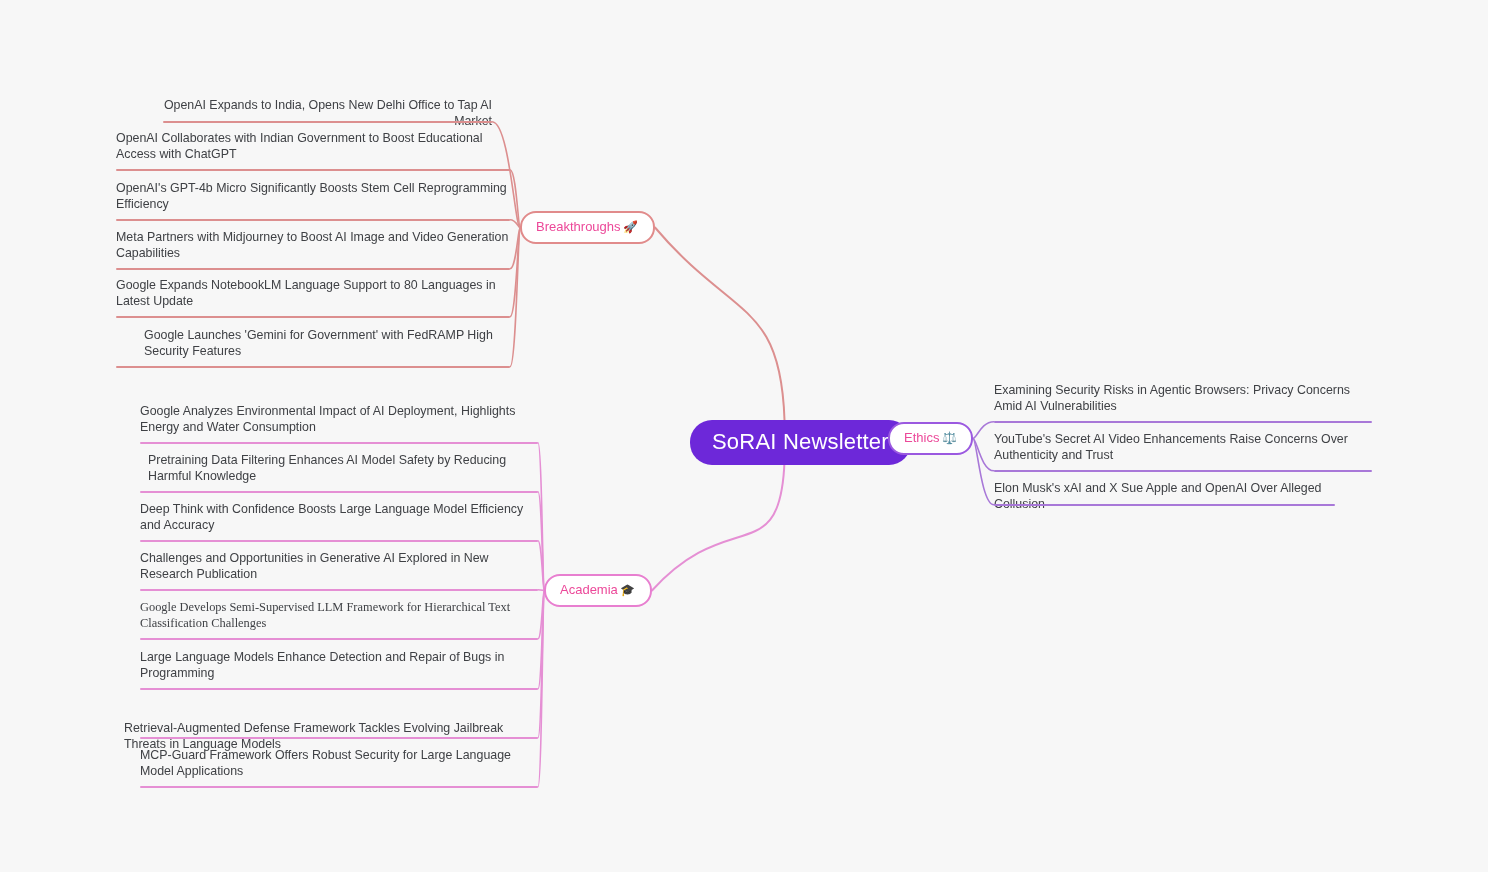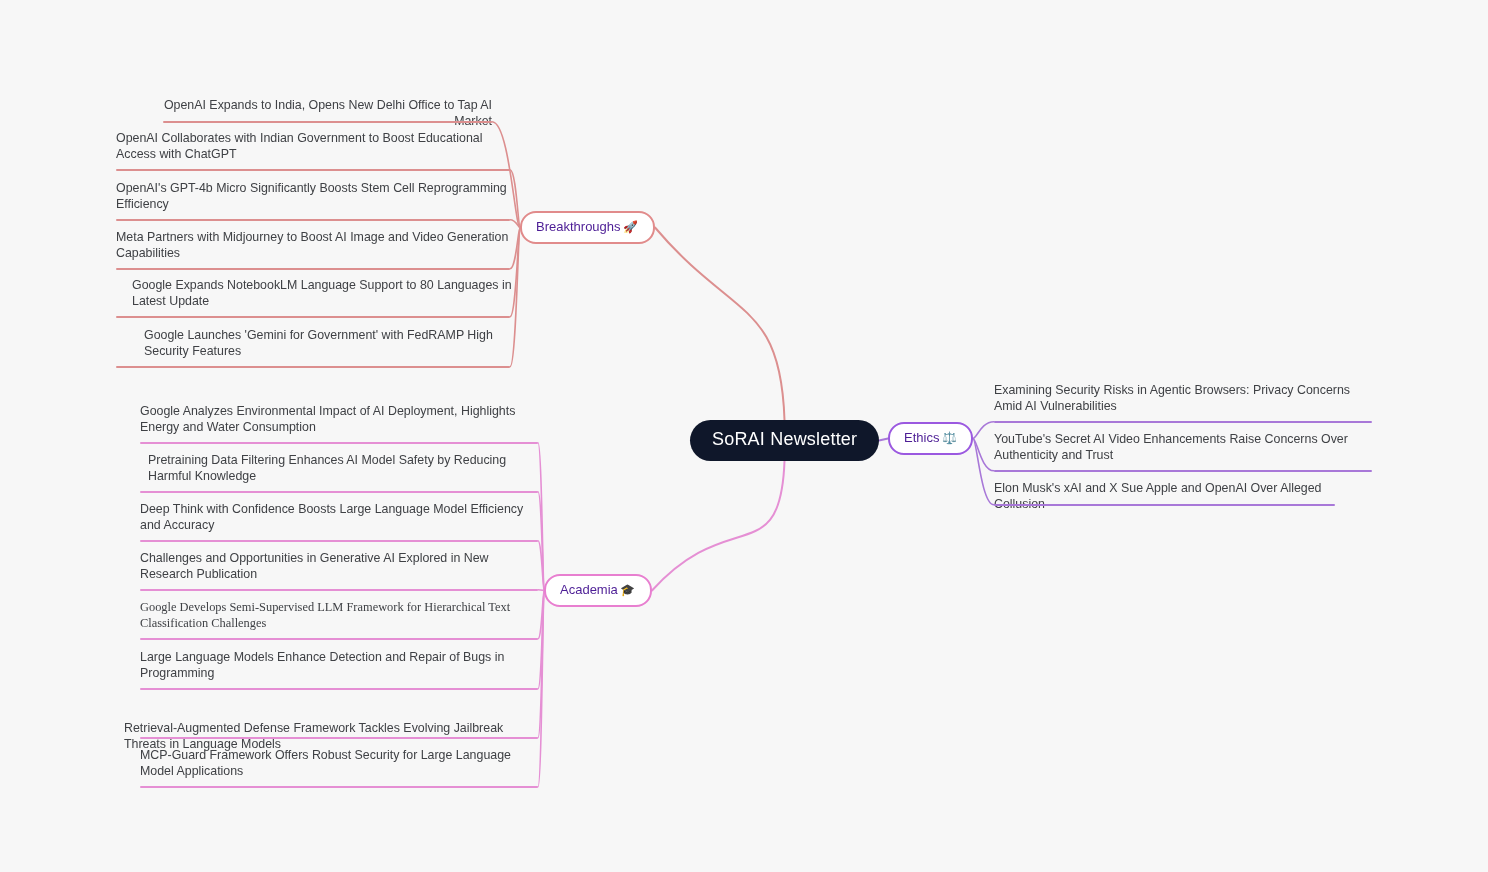--- a/index.html
+++ b/index.html
@@ -26,38 +26,38 @@
     position: absolute;
     left: 0; top: 0;
     width: 1488px;
     height: 872px;
     pointer-events: none;
   }
 
   
   .root-node {
     position: absolute;
-    background: #0f172a;
+    background: #6d28d9;
     color: #ffffff;
     border-radius: 22px;
-    font-size: 18px;
+    font-size: 22px;
     letter-spacing: 0.2px;
     padding: 9px 22px 11px 22px;
     white-space: nowrap;
     line-height: 1.15;
     box-sizing: border-box;
   }
 
   
   .branch-node {
     position: absolute;
     background: #ffffff;
     border-radius: 16px;
     font-size: 13px;
-    color: #4c1d95;
+    color: #ec4899;
     padding: 6px 14px 7px 14px;
     white-space: nowrap;
     line-height: 1.2;
     box-sizing: border-box;
   }
   .branch-node .bn-emoji {
     font-size: 12px;
     margin-left: 3px;
   }
   .branch-breakthroughs { border: 2px solid #e18b8b; }
@@ -130,21 +130,21 @@
       </div>
       <div class="leaf-underline ul-breakthroughs" style="left: 116px; width: 394px; top: 169px;"></div>
       <div class="leaf" style="left: 116px; top: 181px; width: 394px;">
         <span class="leaf-text">OpenAI's GPT-4b Micro Significantly Boosts Stem Cell Reprogramming Efficiency</span>
       </div>
       <div class="leaf-underline ul-breakthroughs" style="left: 116px; width: 394px; top: 219px;"></div>
       <div class="leaf" style="left: 116px; top: 230px; width: 394px;">
         <span class="leaf-text">Meta Partners with Midjourney to Boost AI Image and Video Generation Capabilities</span>
       </div>
       <div class="leaf-underline ul-breakthroughs" style="left: 116px; width: 394px; top: 268px;"></div>
-      <div class="leaf" style="left: 132px; top: 278px; width: 394px;">
+      <div class="leaf" style="left: 116px; top: 278px; width: 394px;">
         <span class="leaf-text">Google Expands NotebookLM Language Support to 80 Languages in Latest Update</span>
       </div>
       <div class="leaf-underline ul-breakthroughs" style="left: 116px; width: 394px; top: 316px;"></div>
       <div class="leaf" style="left: 116px; top: 328px; width: 394px; margin-left: 28px;">
         <span class="leaf-text">Google Launches 'Gemini for Government' with FedRAMP High Security Features</span>
       </div>
       <div class="leaf-underline ul-breakthroughs" style="left: 116px; width: 394px; top: 366px;"></div>
       <div class="branch-node branch-academia" style="left: 544px; top: 574px;"><span>Academia</span><span class="bn-emoji">🎓</span></div>
       <div class="leaf" style="left: 140px; top: 404px; width: 398px;">
         <span class="leaf-text">Google Analyzes Environmental Impact of AI Deployment, Highlights Energy and Water Consumption</span>

